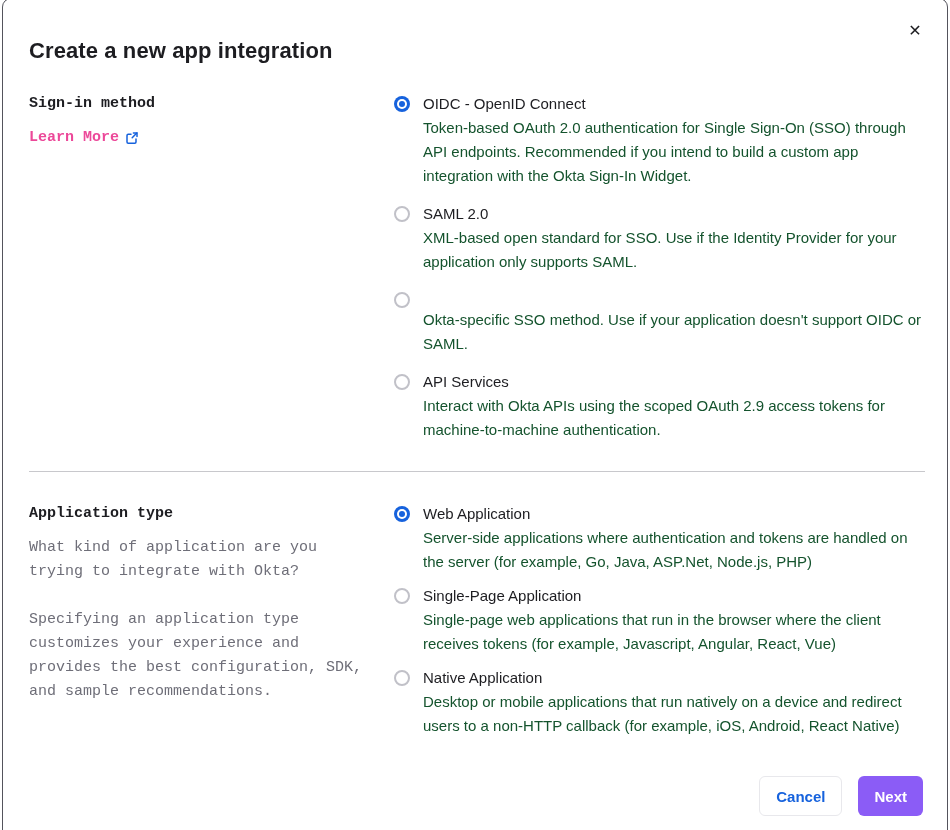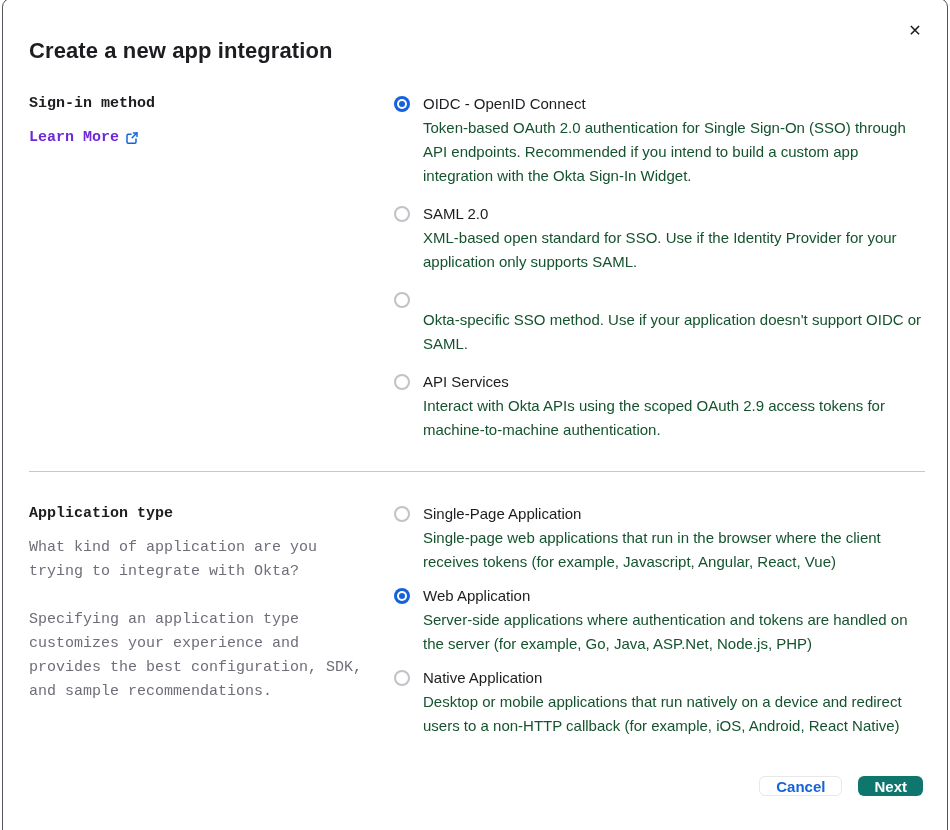--- a/index.html
+++ b/index.html
@@ -57,21 +57,21 @@
     color: #1d1d21;
   }
   .learn-more {
     display: inline-flex;
     align-items: center;
     gap: 6px;
     margin-top: 10px;
     font-size: 15px;
     font-weight: 700;
     line-height: 24px;
-    color: #6d28d9;
+    color: #ec4899;
     text-decoration: none;
     cursor: pointer;
   }
   .learn-more svg { display: block; }
   .col-desc {
     font-size: 15px;
     line-height: 24px;
     color: #6e6e78;
   }
   .col-desc.p1 { margin-top: 10px; }
@@ -131,35 +131,35 @@
   }
   .footer {
     display: flex;
     justify-content: flex-end;
     align-items: center;
     gap: 16px;
     margin-top: 38px;
     padding-right: 2px;
   }
   .btn {
-    height: 20px;
+    height: 40px;
     border-radius: 6px;
     font-size: 15px;
     font-weight: 700;
     font-family: "Liberation Sans", "DejaVu Sans", sans-serif;
     cursor: pointer;
     padding: 0 16px;
   }
   .btn-cancel {
     background: #fff;
     color: #1662dd;
     border: 1px solid #e8e8ec;
   }
   .btn-next {
-    background: #0f766e;
+    background: #8b5cf6;
     color: #fff;
     border: none;
   }
 </style>
 </head>
 <body>
 
 <div class="modal">
 
   <button class="close-btn" aria-label="Close">✕</button>
@@ -221,32 +221,32 @@
   <div class="section-row">
     <div class="left-col">
       <div class="section-label">Application type</div>
       <p class="col-desc p1">What kind of application are you trying to integrate with Okta?</p>
       <p class="col-desc p2">Specifying an application type customizes your experience and provides the best configuration, SDK, and sample recommendations.</p>
     </div>
     <div class="right-col">
 
       <div class="radio-option" style="margin-bottom:10px;">
         <div class="option-head">
-          <span class="radio-circle"></span>
-          <span class="option-label">Single-Page Application</span>
-        </div>
-        <div class="option-desc">Single-page web applications that run in the browser where the client receives tokens (for example, Javascript, Angular, React, Vue)</div>
-      </div>
-
-      <div class="radio-option" style="margin-bottom:10px;">
-        <div class="option-head">
           <span class="radio-circle selected"></span>
           <span class="option-label">Web Application</span>
         </div>
         <div class="option-desc">Server-side applications where authentication and tokens are handled on the server (for example, Go, Java, ASP.Net, Node.js, PHP)</div>
+      </div>
+
+      <div class="radio-option" style="margin-bottom:10px;">
+        <div class="option-head">
+          <span class="radio-circle"></span>
+          <span class="option-label">Single-Page Application</span>
+        </div>
+        <div class="option-desc">Single-page web applications that run in the browser where the client receives tokens (for example, Javascript, Angular, React, Vue)</div>
       </div>
 
       <div class="radio-option">
         <div class="option-head">
           <span class="radio-circle"></span>
           <span class="option-label">Native Application</span>
         </div>
         <div class="option-desc">Desktop or mobile applications that run natively on a device and redirect users to a non-HTTP callback (for example, iOS, Android, React Native)</div>
       </div>
 

